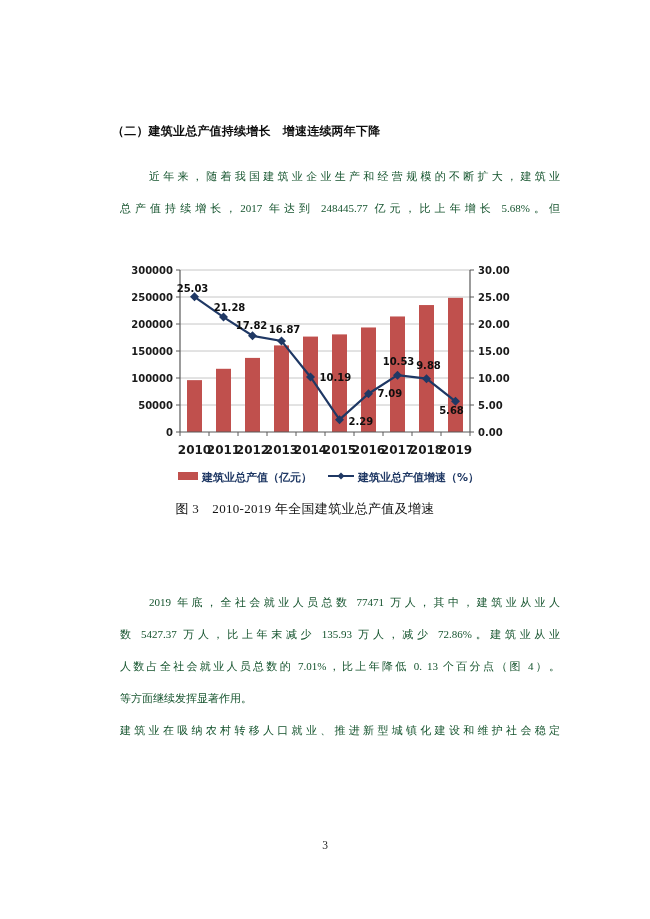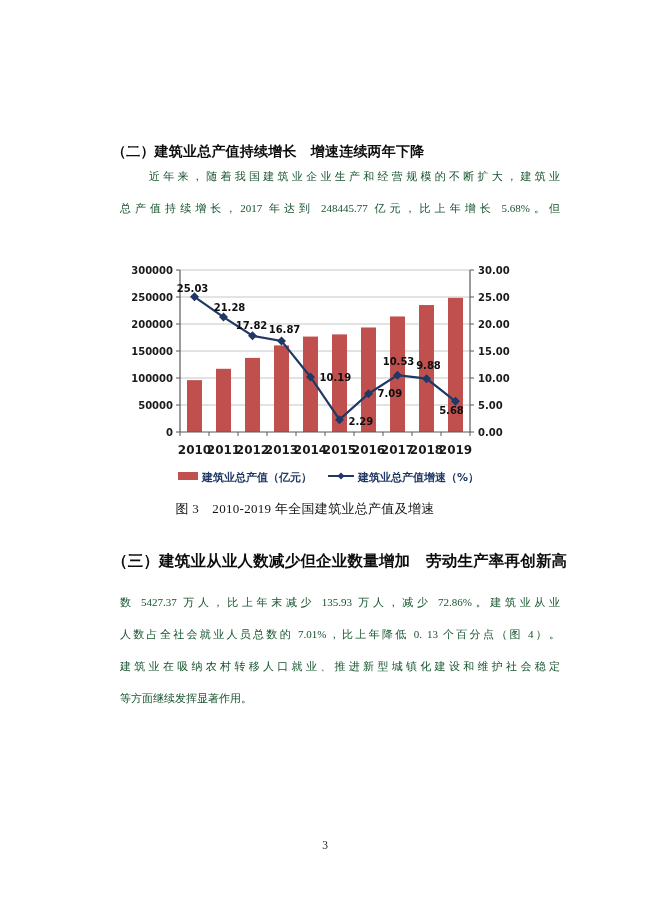--- a/index.html
+++ b/index.html
@@ -2,21 +2,21 @@
 <html><head>
 <meta charset="utf-8">
 <title>Document Page</title>
 <style>
   html,body{margin:0;padding:0;background:#ffffff;}
   .page{
     position:relative;width:650px;height:919px;background:#ffffff;
     font-family:"Liberation Serif","DejaVu Serif",serif;color:#1c1c1c;overflow:hidden;
   }
   .h-sec{position:absolute;left:112px;margin:0;font-weight:bold;color:#0d0d0d;white-space:nowrap;letter-spacing:.2px;}
-  .h-two{top:143px;font-size:14px;}
+  .h-two{top:123px;font-size:12px;}
   .h-three{top:551px;font-size:15.5px;}
   .para{position:absolute;left:88px;width:472px;}
   .para-1{top:160px;}
   .para-2{top:586px;}
   .line{height:32px;line-height:32px;font-size:11px;text-align:justify;text-align-last:justify;color:#14532d;margin-left:32px;}
   .line.indent{text-indent:29px;}
   .line.last{text-align-last:left;}
   .caption{position:absolute;top:500px;left:70px;width:470px;text-align:center;font-size:13px;color:#141414;letter-spacing:.3px;}
   .page-number{position:absolute;top:839px;left:0;width:650px;text-align:center;font-size:11.5px;color:#222;}
   #chart{position:absolute;left:120px;top:258px;}
@@ -129,24 +129,24 @@
       <text x="331.5" y="156.328" text-anchor="middle" class="dl">5.68</text>
       <rect x="58" y="214" width="20" height="8" fill="#C0504D"></rect>
       <text x="82" y="223" class="lg">建筑业总产值（亿元）</text>
       <line x1="208" y1="218" x2="234" y2="218" stroke="#1F3864" stroke-width="2"></line>
       <path d="M 221 214.5 L 224.5 218 L 221 221.5 L 217.5 218 Z" fill="#1F3864"></path>
       <text x="238" y="223" class="lg">建筑业总产值增速（%）</text>
     </svg>
 
   <div class="caption">图 3　2010-2019 年全国建筑业总产值及增速</div>
 
-  <h2 class="h-sec h-three">（三）建筑业从业人数减少但企业数量增加　劳动生产率再创新高</h2>
 
   <div class="para para-2">
+    <div class="line indent">2019 年底，全社会就业人员总数 77471 万人，其中，建筑业从业人</div>
     <div class="line">数 5427.37 万人，比上年末减少 135.93 万人，减少 72.86%。建筑业从业</div>
     <div class="line">人数占全社会就业人员总数的 7.01%，比上年降低 0. 13 个百分点（图 4）。</div>
+    <div class="line last">等方面继续发挥显著作用。</div>
     <div class="line">建筑业在吸纳农村转移人口就业、推进新型城镇化建设和维护社会稳定</div>
-    <div class="line last">等方面继续发挥显著作用。</div>
   </div>
 
   <div class="page-number">3</div>
 
 </div>
 
 </body></html>

